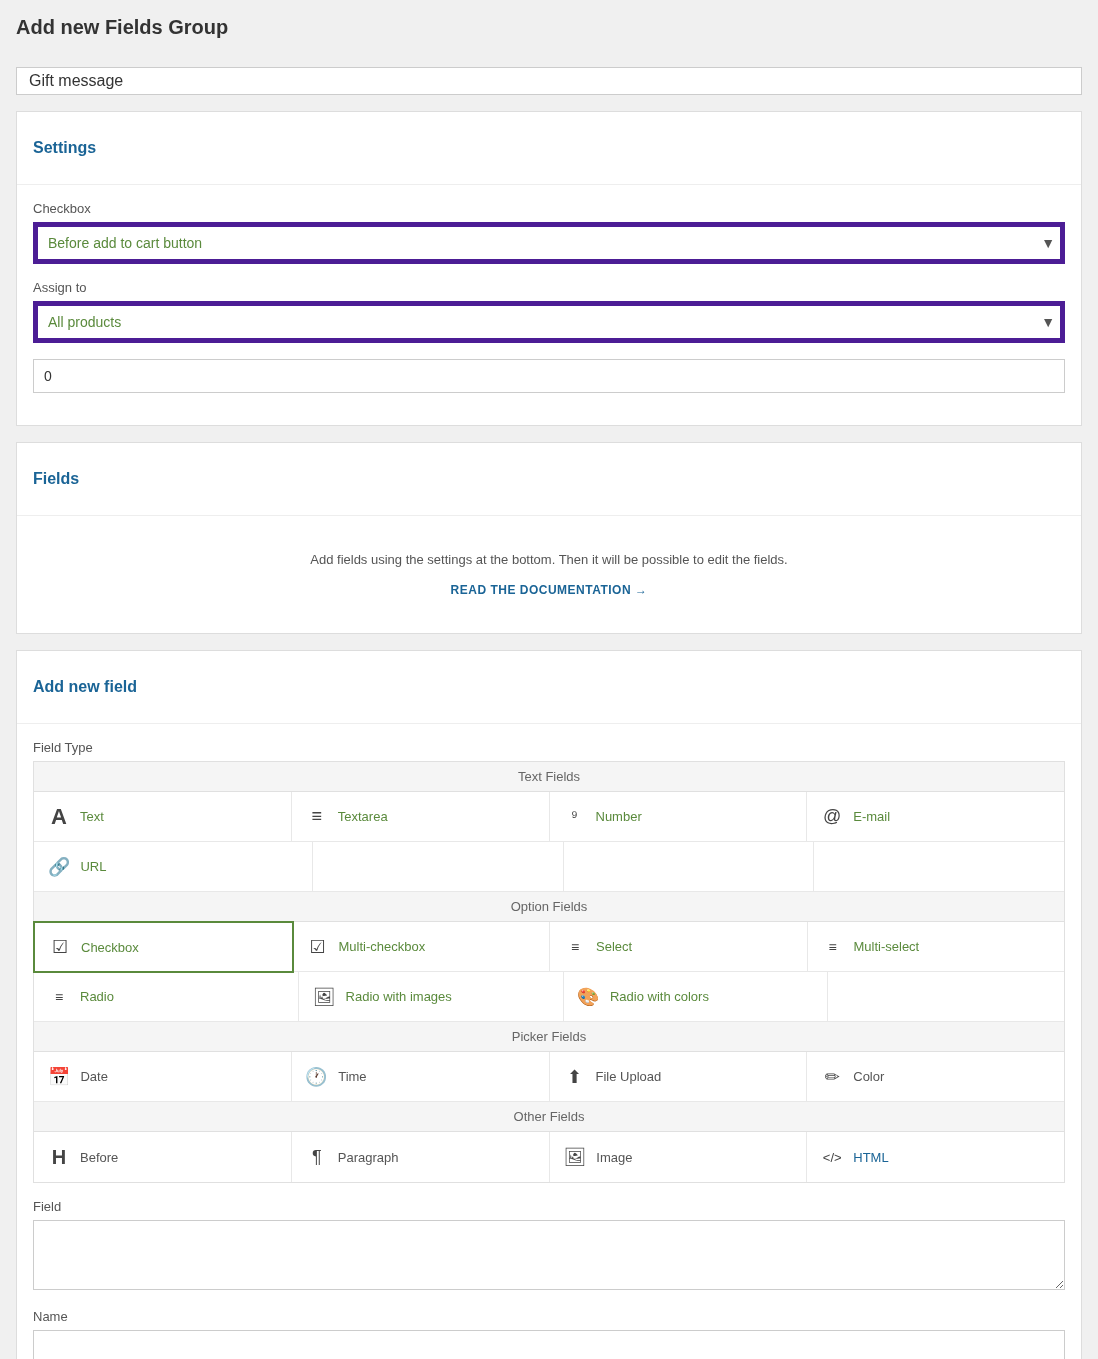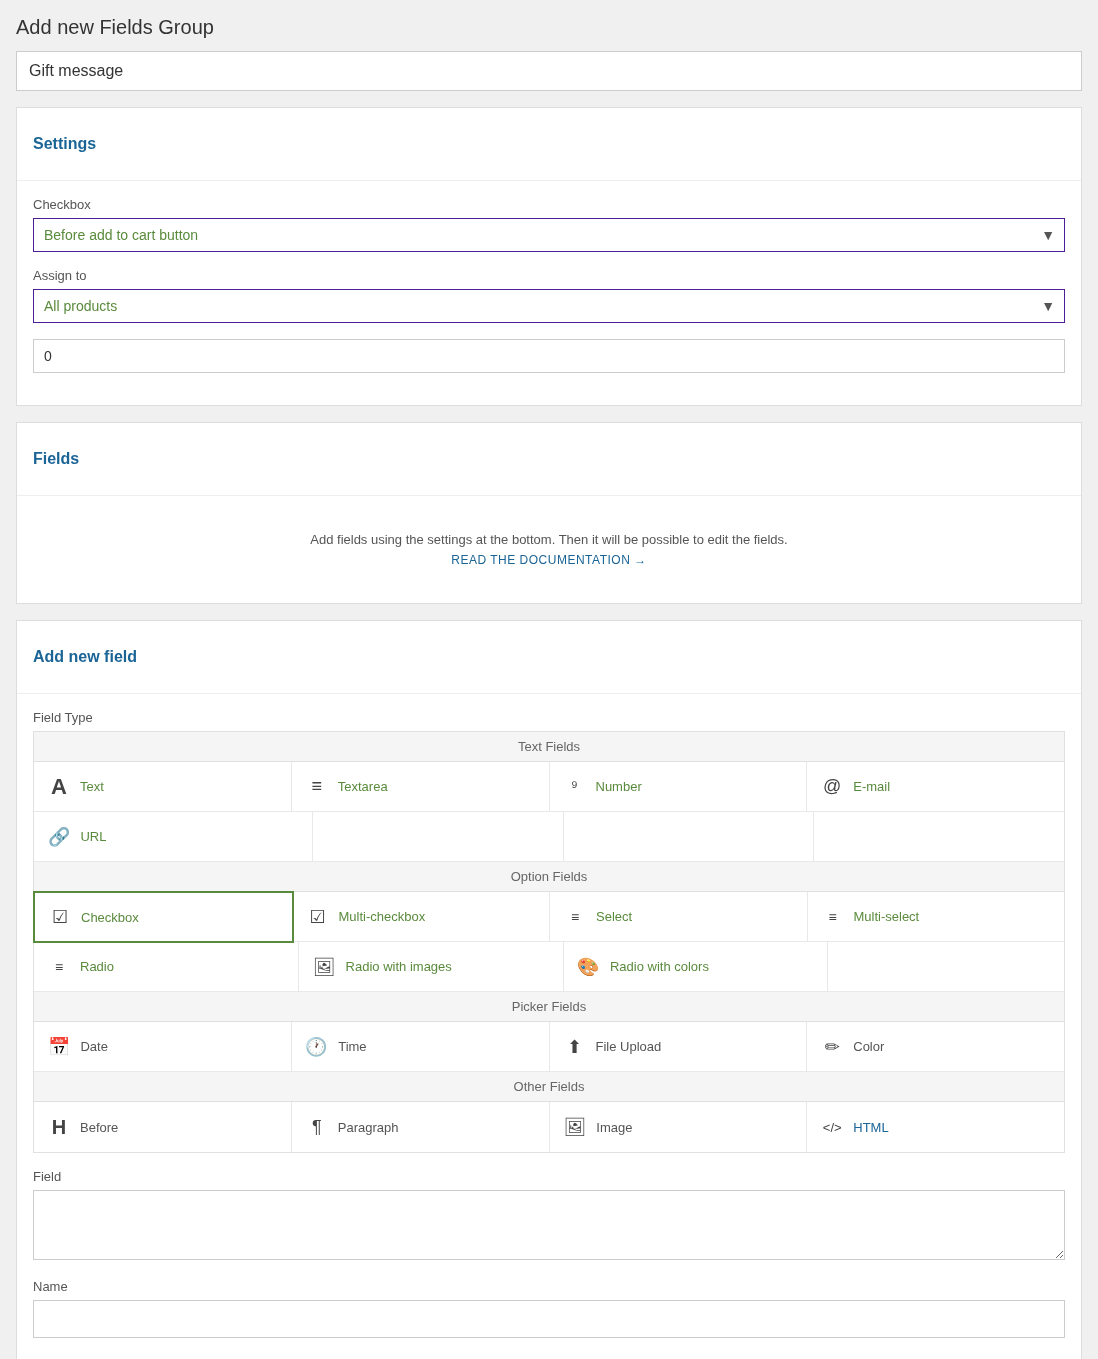--- a/index.html
+++ b/index.html
@@ -9,27 +9,27 @@
       background: #f0f0f0;
       color: #333;
       width: 1098px;
     }
     .page-wrapper {
       padding: 16px;
       max-width: 1098px;
     }
     .page-title {
       font-size: 20px;
-      font-weight: normal;
-      margin-bottom: 12px;
+      font-weight: bold;
+      margin-bottom: 28px;
       color: #333;
     }
     .group-name-input {
       width: 100%;
-      padding: 10px 12px;
+      padding: 4px 12px;
       font-size: 16px;
       border: 1px solid #ccc;
       background: #fff;
       margin-bottom: 16px;
       color: #333;
     }
     .card {
       background: #fff;
       border: 1px solid #ddd;
       margin-bottom: 16px;
@@ -60,21 +60,21 @@
       font-size: 14px;
       color: #333;
       background: #fff;
     }
     .select-wrapper {
       position: relative;
     }
     .select-wrapper select {
       width: 100%;
       padding: 8px 30px 8px 10px;
-      border: 1px solid #4c1d95;
+      border: 5px solid #4c1d95;
       font-size: 14px;
       color: #5a8a3c;
       background: #fff;
       appearance: none;
       cursor: pointer;
     }
     .select-arrow {
       position: absolute;
       right: 10px;
       top: 50%;
@@ -84,24 +84,24 @@
     }
     .fields-info {
       text-align: center;
       padding: 20px;
       color: #555;
       font-size: 13px;
     }
     .fields-doc-link {
       display: block;
       color: #1a6496;
-      font-weight: normal;
+      font-weight: bold;
       font-size: 12px;
       letter-spacing: 0.5px;
-      margin-top: 6px;
+      margin-top: 16px;
       text-decoration: none;
     }
     .label-input {
       width: 100%;
       height: 70px;
       border: 1px solid #ccc;
       padding: 8px;
       resize: vertical;
       font-size: 14px;
     }

